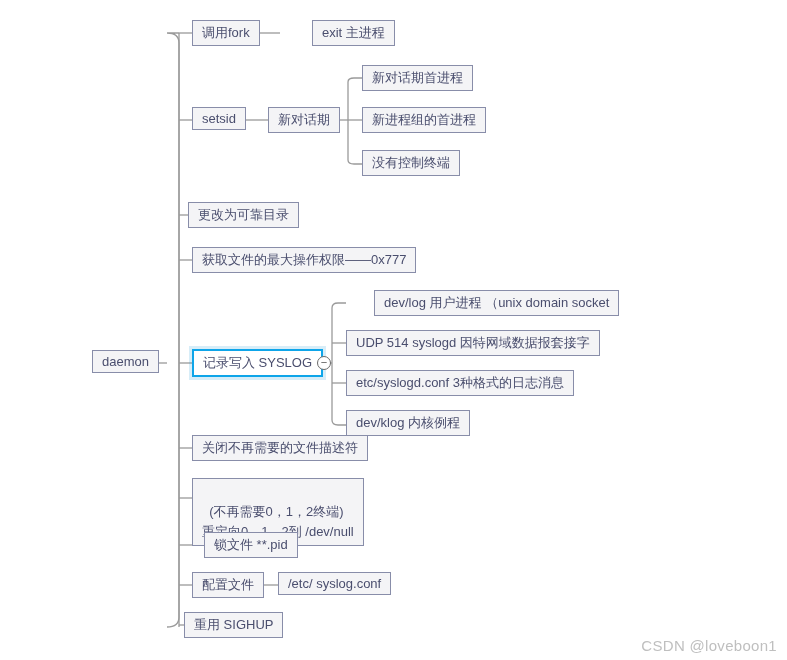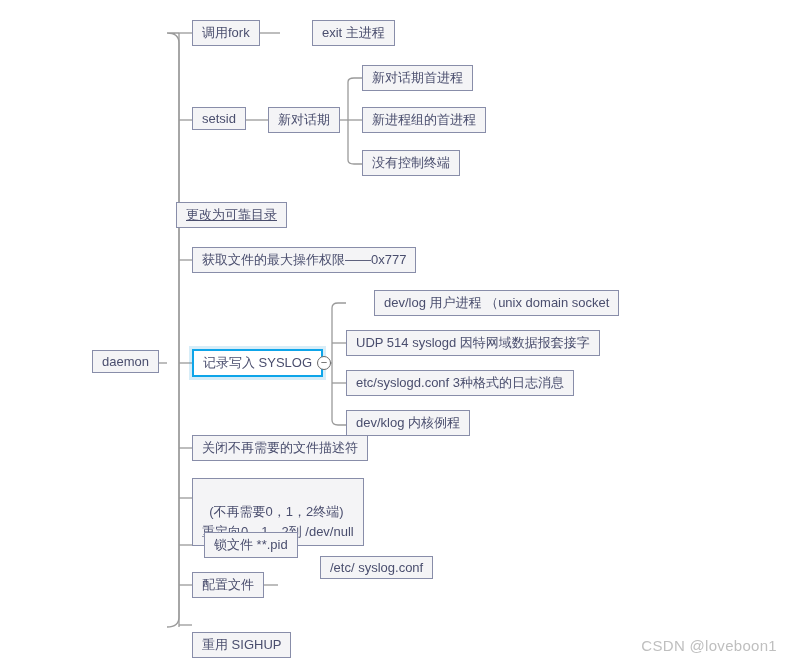--- a/index.html
+++ b/index.html
@@ -121,21 +121,21 @@
 <div class="node" style="left:362px; top:65px;">
   <span>新对话期首进程</span>
 </div>
 <div class="node" style="left:362px; top:107px;">
   <span>新进程组的首进程</span>
 </div>
 <div class="node" style="left:362px; top:150px;">
   <span>没有控制终端</span>
 </div>
 
-<div class="node" style="left:176px; top:202px;text-decoration:underline;">
+<div class="node" style="left:188px; top:202px;">
   <span>更改为可靠目录</span>
 </div>
 
 <div class="node" style="left:192px; top:247px;">
   <span>获取文件的最大操作权限——0x777</span>
 </div>
 
 <div class="node selected" style="left:192px; top:349px;">
   <span>记录写入 SYSLOG</span>
 </div>
@@ -163,23 +163,23 @@
 重定向0，1，2到 /dev/null</span>
 </div>
 
 <div class="node" style="left:204px; top:532px;">
   <span>锁文件  **.pid</span>
 </div>
 
 <div class="node" style="left:192px; top:572px;">
   <span>配置文件</span>
 </div>
-<div class="node" style="left:278px; top:556px;margin-left:42px;">
+<div class="node" style="left:278px; top:572px;">
   <span>/etc/  syslog.conf</span>
 </div>
 
-<div class="node" style="left:192px; top:612px;margin-top:20px;">
+<div class="node" style="left:184px; top:612px;">
   <span>重用 SIGHUP</span>
 </div>
 
 <div class="watermark">
   <span>CSDN @loveboon1</span>
 </div>
 
 </body></html>

